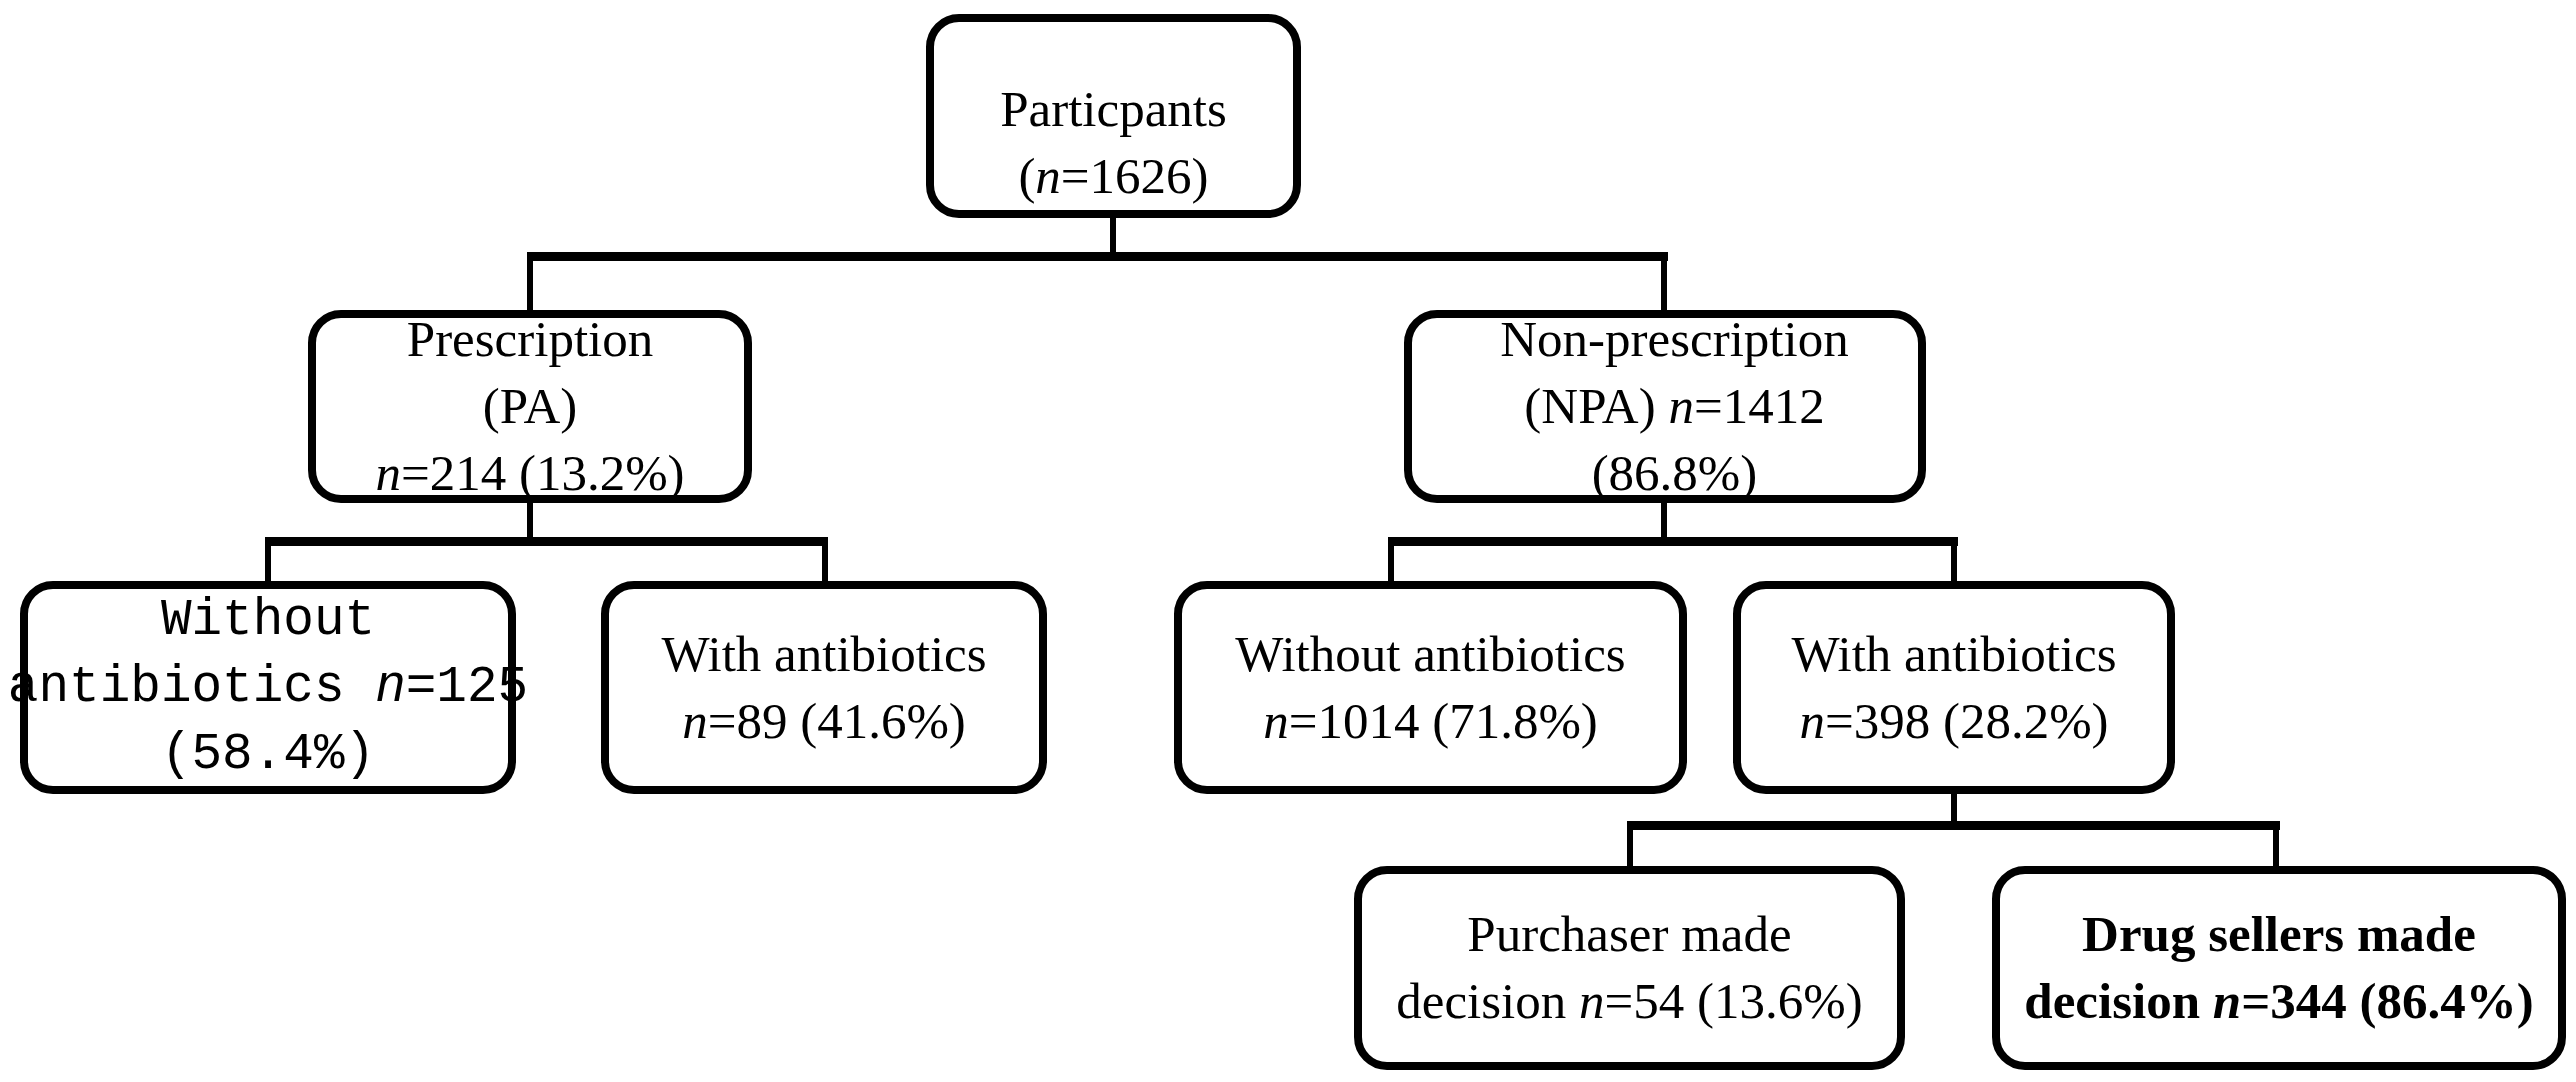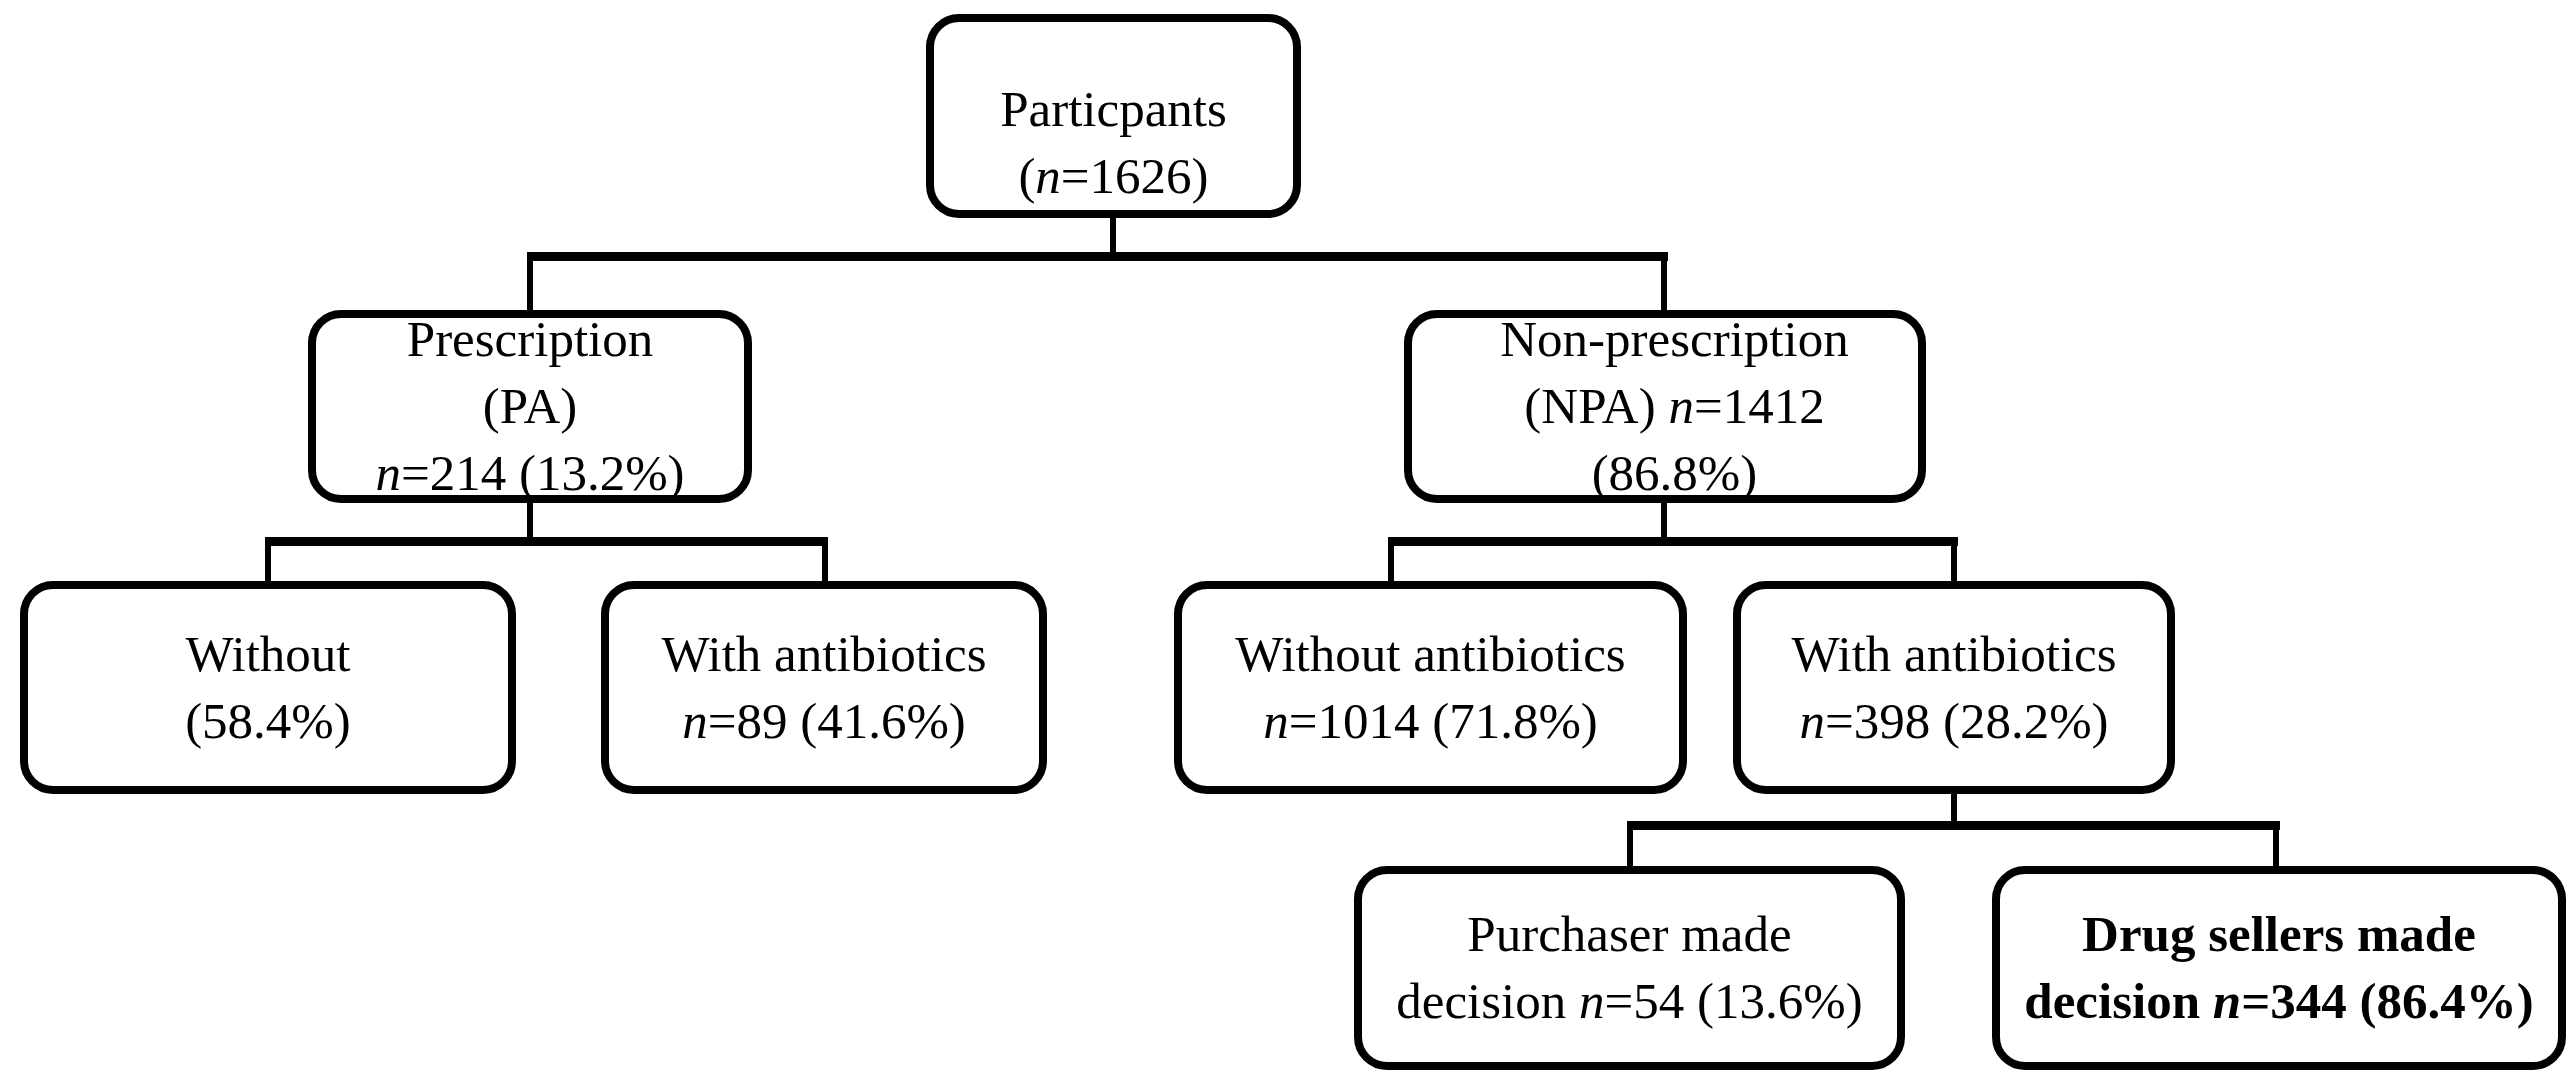--- a/index.html
+++ b/index.html
@@ -81,22 +81,23 @@
     <div class="bline"><span>(PA)</span></div>
     <div class="bline"><span class="it">n</span><span>=214 (13.2%)</span></div>
   </div>
 
   <div class="box" style="left:1404px; top:310px; width:522px; height:193px;padding-left:19px;">
     <div class="bline"><span>Non-prescription</span></div>
     <div class="bline"><span>(NPA) </span><span class="it">n</span><span>=1412</span></div>
     <div class="bline"><span>(86.8%)</span></div>
   </div>
 
-  <div class="box" style="left:20px; top:581px; width:496px; height:213px;">
+  <div class="box" style="left:20px; top:581px; width:496px; height:213px;font-family:Liberation Mono, monospace;">
     <div class="bline"><span>Without</span></div>
+    <div class="bline"><span>antibiotics </span><span class="it">n</span><span>=125</span></div>
     <div class="bline"><span>(58.4%)</span></div>
   </div>
 
   <div class="box" style="left:601px; top:581px; width:446px; height:213px;">
     <div class="bline"><span>With antibiotics</span></div>
     <div class="bline"><span class="it">n</span><span>=89 (41.6%)</span></div>
   </div>
 
   <div class="box" style="left:1134px; top:581px; width:513px; height:213px;margin-left:40px;">
     <div class="bline"><span>Without antibiotics</span></div>

